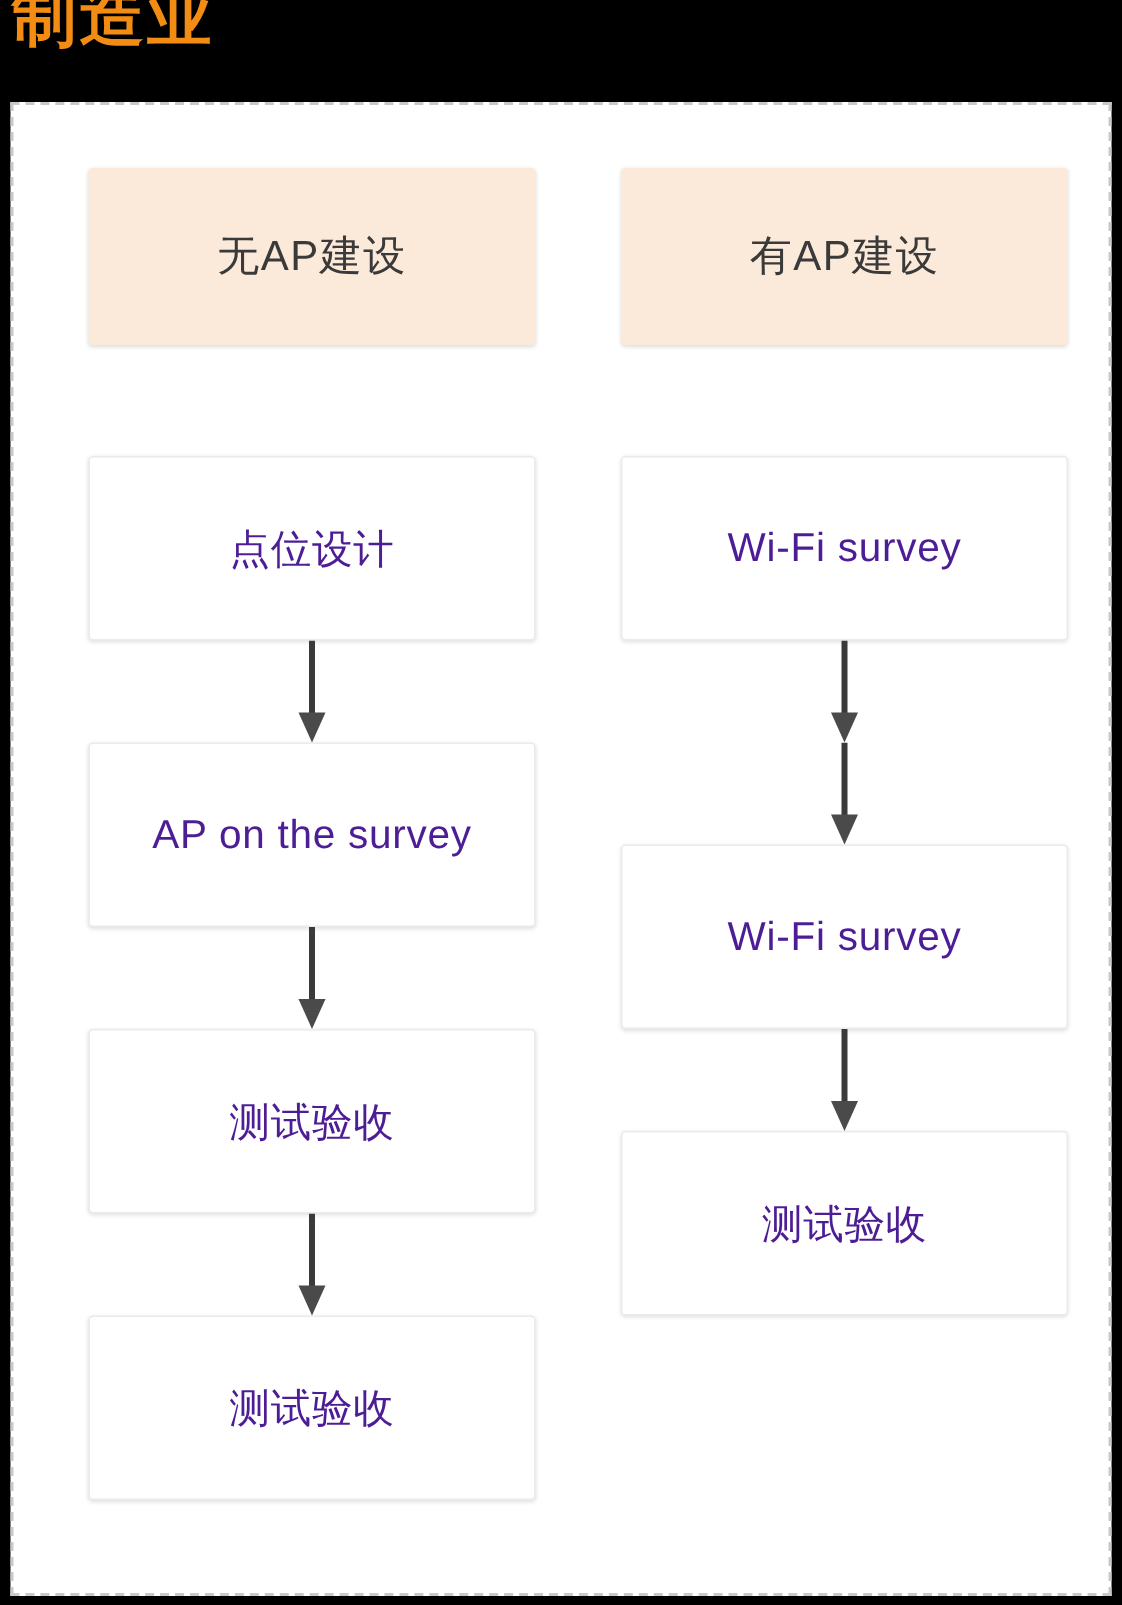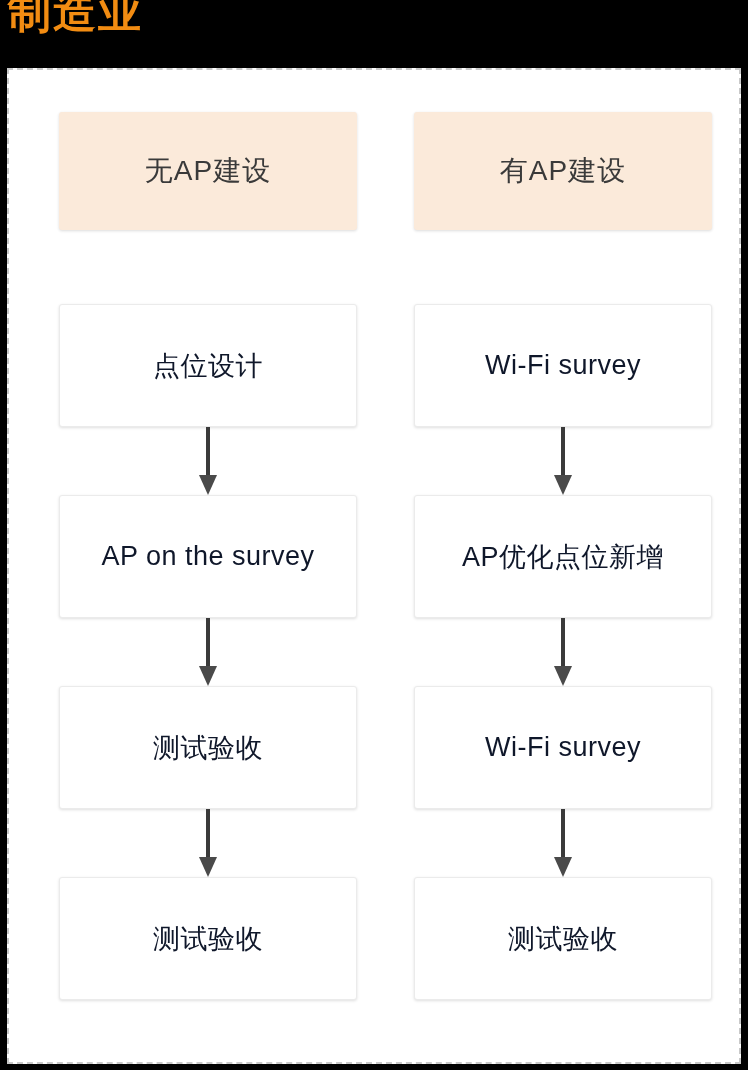--- a/index.html
+++ b/index.html
@@ -100,21 +100,21 @@
     border: 1px solid #ebebeb;
     border-radius: 3px;
     display: flex;
     align-items: center;
     justify-content: center;
     box-shadow: 0 1px 3px rgba(0,0,0,0.13);
   }
 
   .node-step .node-label {
     font-size: 27px;
-    color: #0f172a;
+    color: #4c1d95;
     letter-spacing: 0.5px;
     white-space: nowrap;
   }
 
   
   .connector {
     position: relative;
     width: 298px;
     height: 68px;
   }
@@ -204,23 +204,20 @@
           <span class="node-label">Wi-Fi survey</span>
         </div>
 
         <div class="connector">
           <svg width="22" height="68" viewBox="0 0 22 68">
             <line x1="11" y1="0" x2="11" y2="50" stroke="#3a3a3a" stroke-width="4"></line>
             <polygon points="11,68 2,48 20,48" fill="#4a4a4a"></polygon>
           </svg>
         </div>
 
-        <div class="node-step">
-          <span class="node-label">AP优化点位新增</span>
-        </div>
 
         <div class="connector">
           <svg width="22" height="68" viewBox="0 0 22 68">
             <line x1="11" y1="0" x2="11" y2="50" stroke="#3a3a3a" stroke-width="4"></line>
             <polygon points="11,68 2,48 20,48" fill="#4a4a4a"></polygon>
           </svg>
         </div>
 
         <div class="node-step">
           <span class="node-label">Wi-Fi survey</span>

